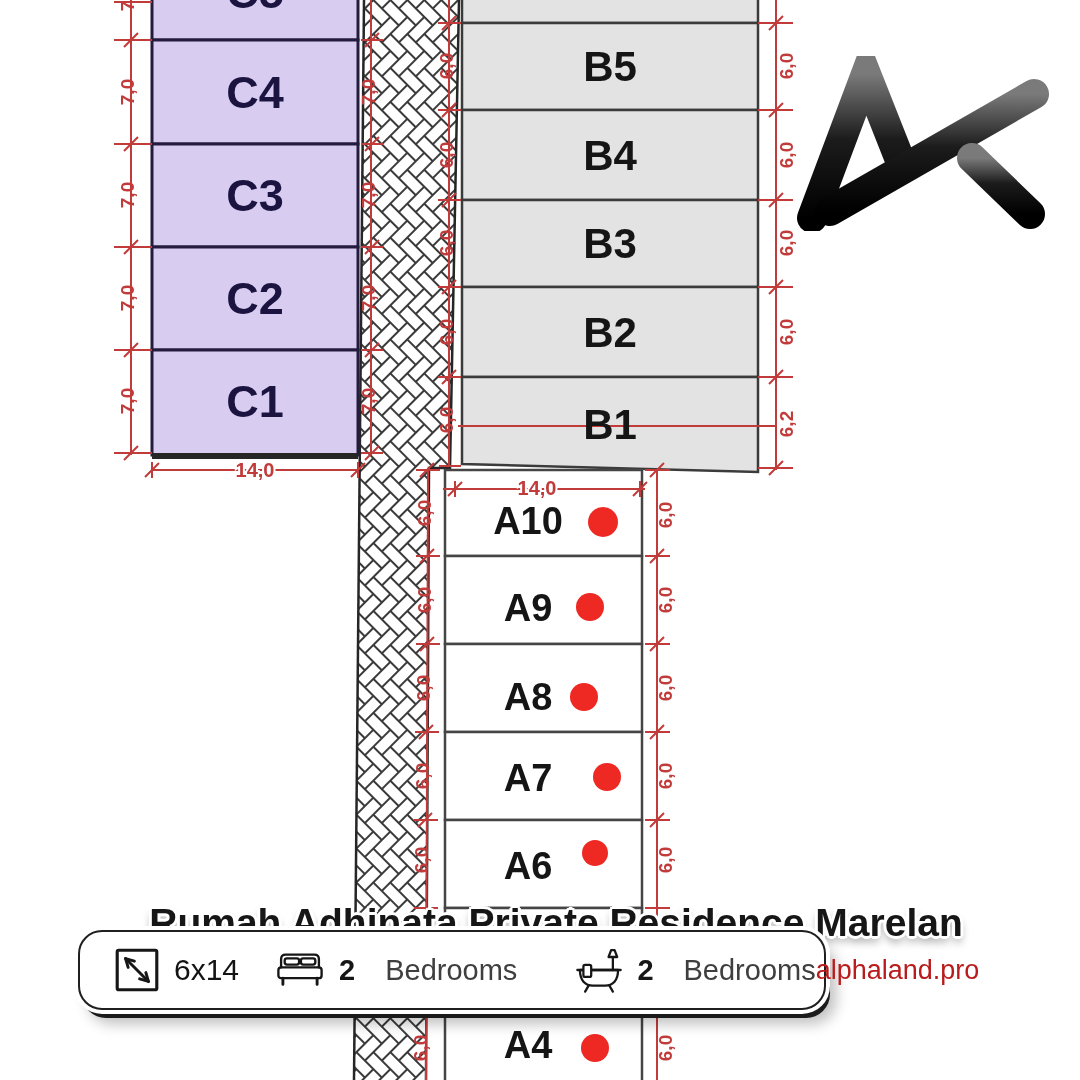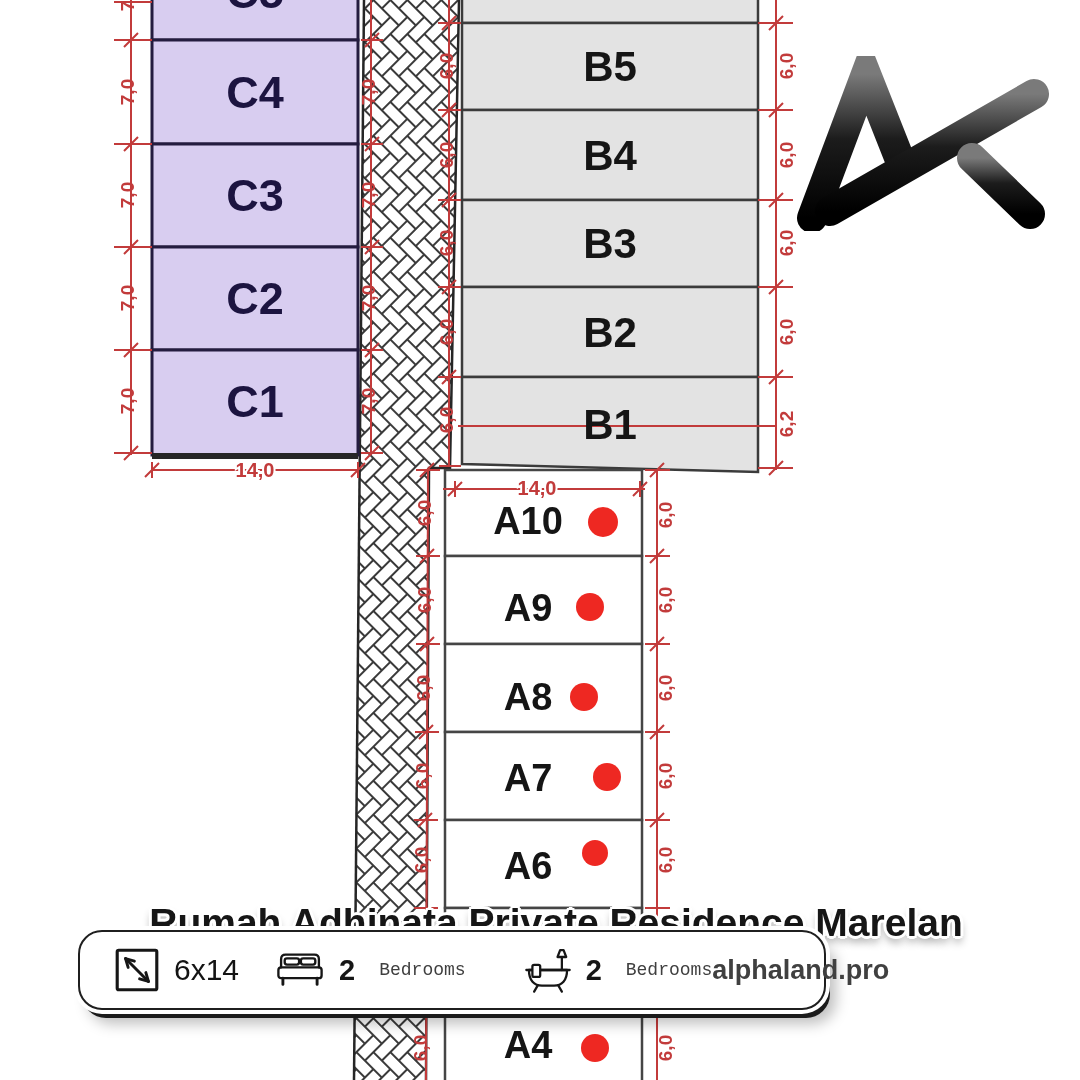--- a/index.html
+++ b/index.html
@@ -35,22 +35,22 @@
   .bar{position:absolute;left:78px;top:930px;width:748px;height:80px;z-index:4;
        background:#ffffff;border:2px solid #1f1f1f;border-radius:24px;
        box-shadow:0 0 0 4px #ffffff,4px 8px 0 0 #1b1b1b,10px 14px 14px rgba(0,0,0,.25);
        display:flex;align-items:center;box-sizing:border-box;
        padding-left:32px;padding-right:48px;text-align:center;}
   .spec{display:flex;align-items:center;gap:12px;white-space:nowrap;}
   .spec-bed{margin-left:34px;}
   .spec-bath{margin-left:56px;}
   .spec-size-text{font-size:30px;color:#141414;font-weight:500;}
   .spec-count{font-size:29px;font-weight:bold;color:#161616;}
-  .spec-label{font-size:18px;color:#3f3f3f;margin-left:12px;font-family:Liberation Mono, monospace;}
-  .website{margin-left:auto;font-size:27px;font-weight:bold;color:#404040;}
+  .spec-label{font-size:29px;color:#3f3f3f;margin-left:18px;}
+  .website{margin-left:auto;font-size:27px;font-weight:normal;color:#b91c1c;}
   .bicon{flex:none;}
 </style>
 </head>
 <body>
 
 <div class="stage">
 
   <svg id="plan" width="1080" height="1080" viewBox="0 0 1080 1080">
     <defs>
       <pattern id="hb" width="48" height="48" patternUnits="userSpaceOnUse" patternTransform="rotate(45)">

